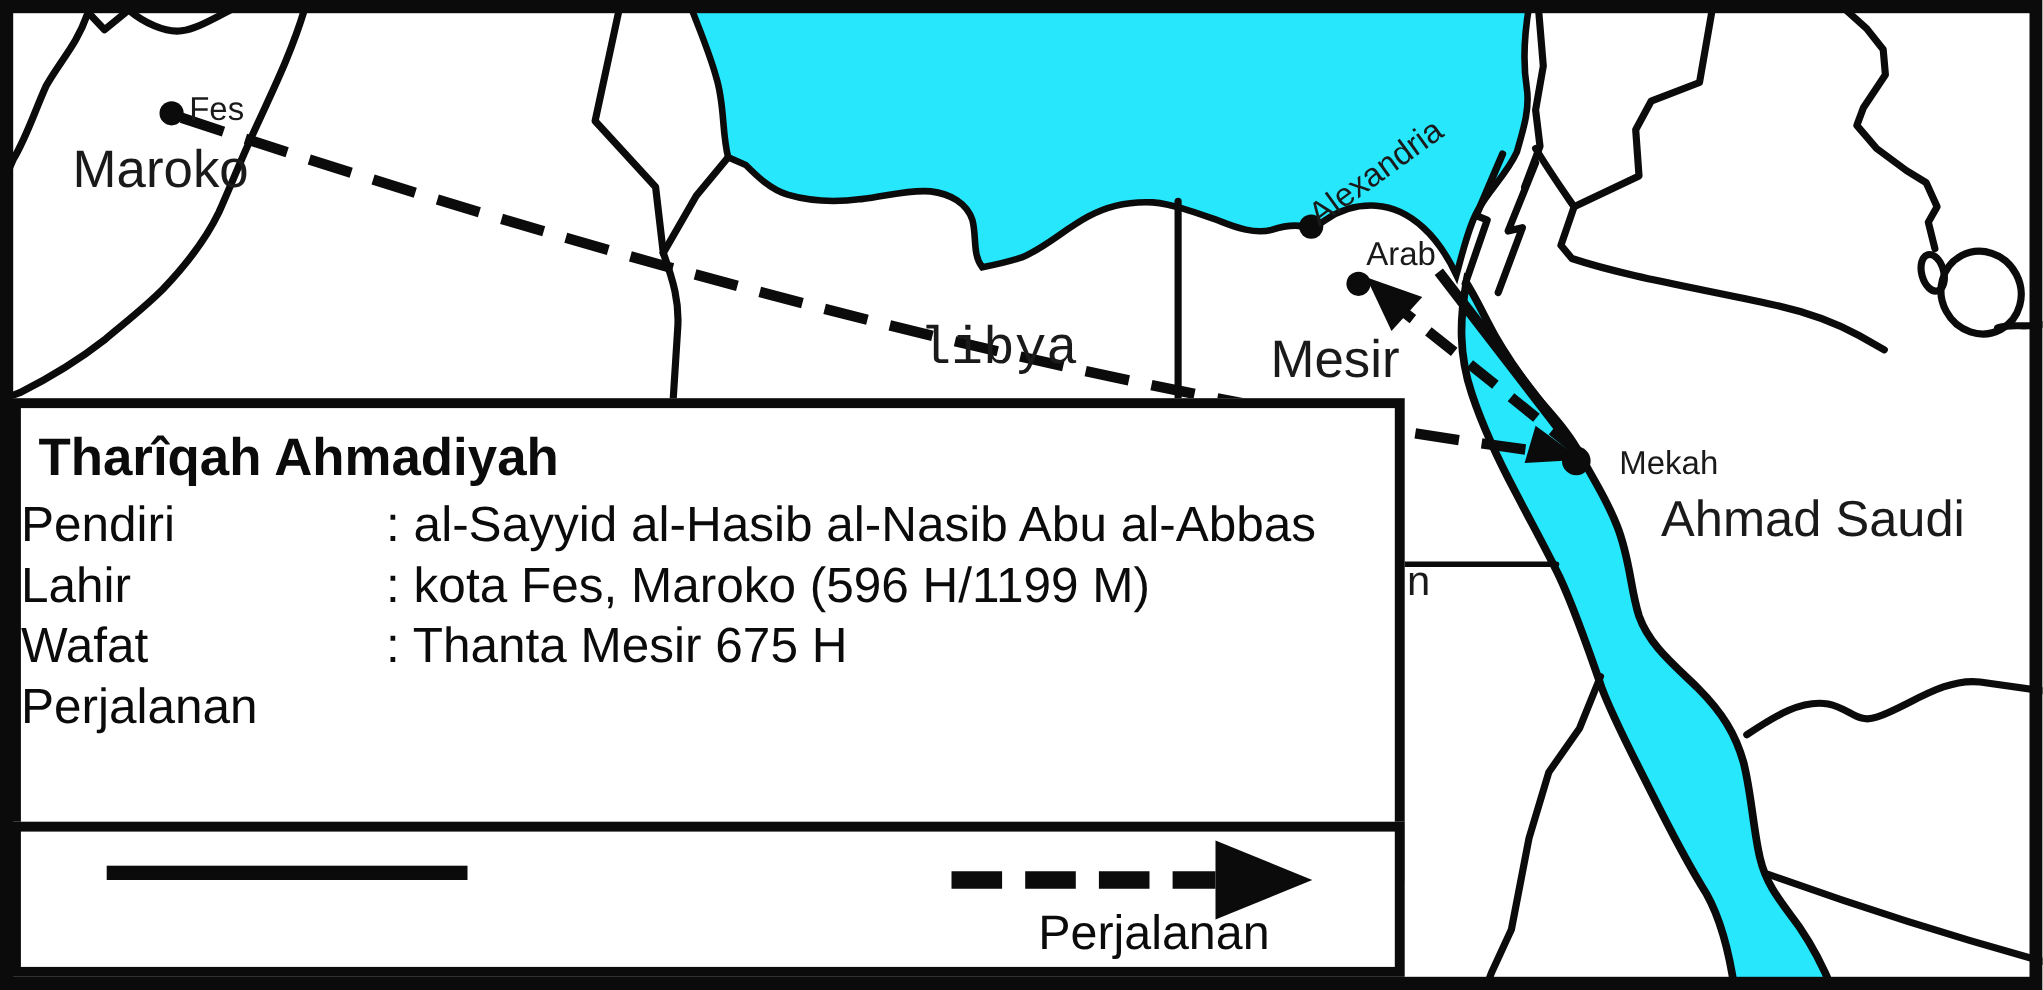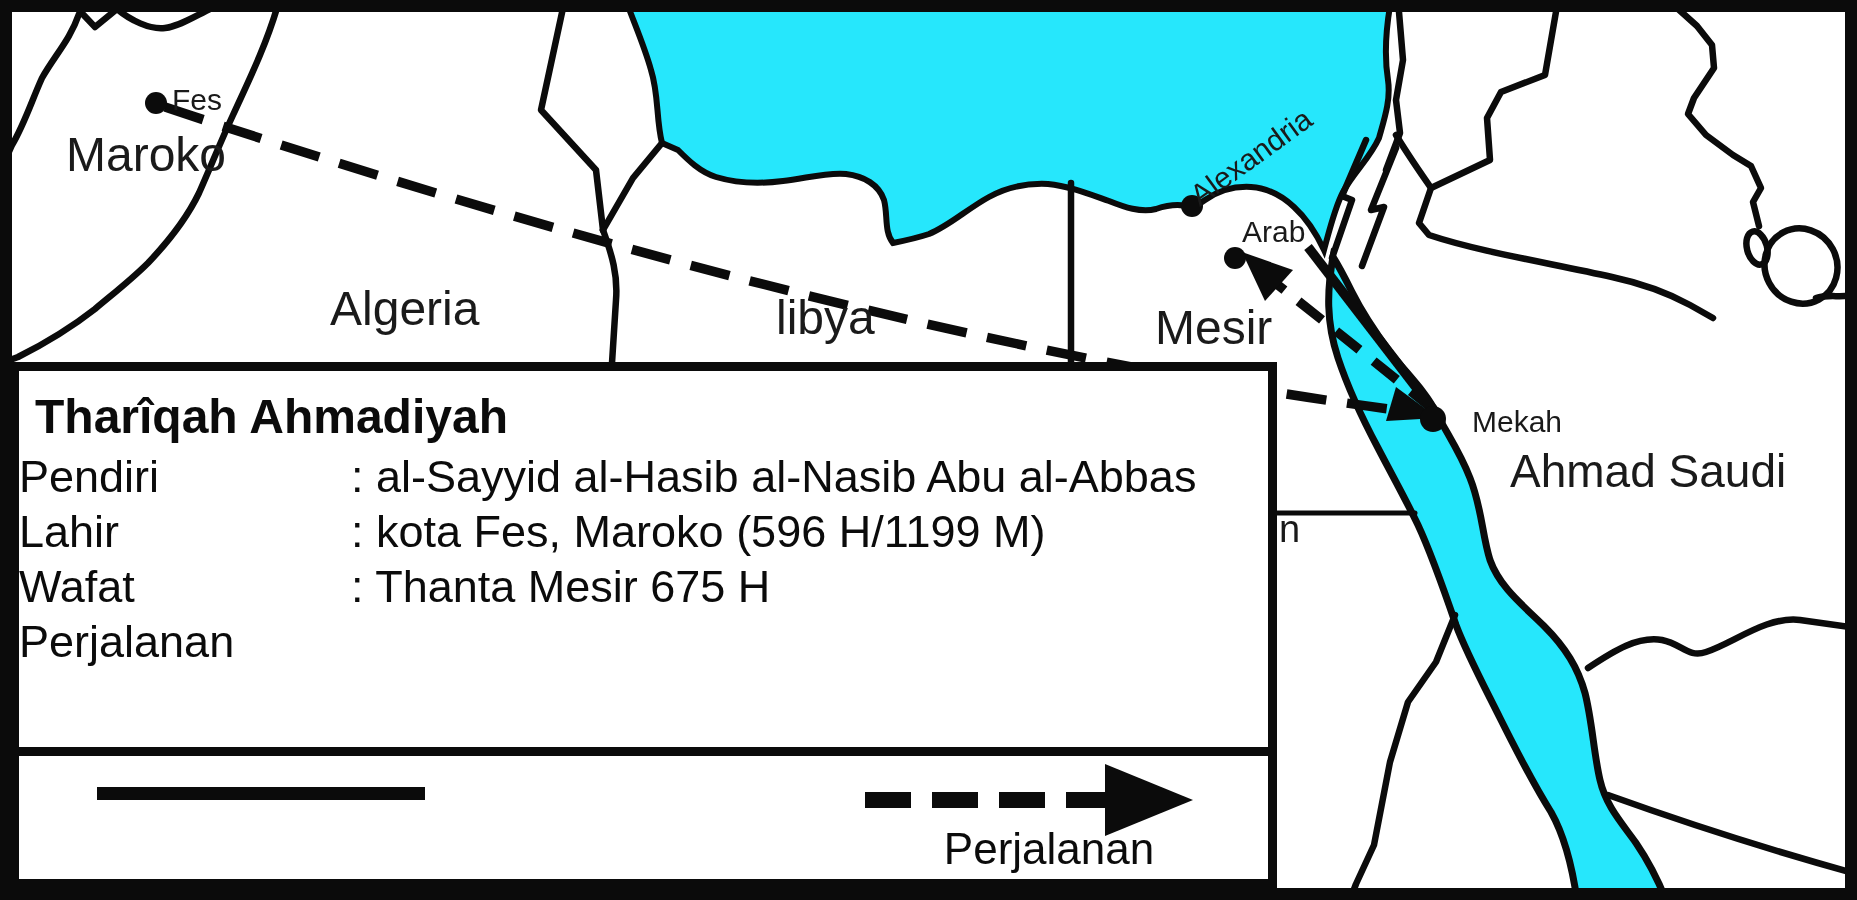--- a/index.html
+++ b/index.html
@@ -5,21 +5,21 @@
   html,body{margin:0;padding:0;background:#ffffff;}
   #stage{position:relative;width:1857px;height:900px;background:#ffffff;overflow:hidden;
          font-family:"Liberation Sans",sans-serif;color:#0b0b0b;}
   #map-svg{position:absolute;left:0;top:0;z-index:1;}
   .map-label{position:absolute;z-index:3;white-space:nowrap;color:#1a1a1a;line-height:1.05;}
   .country{font-size:48px;}
   .city{font-size:30px;}
   #label-maroko{left:66px;top:130px;font-size:48px;}
   #label-fes{left:172px;top:84px;}
   #label-algeria{left:330px;top:284px;}
-  #label-libya{left:776px;top:293px;}
+  #label-libya{left:836px;top:293px;font-family:Liberation Mono, monospace;}
   #label-mesir{left:1155px;top:303px;}
   #label-alexandria{left:1203px;top:180px;transform:rotate(-36deg);transform-origin:0 100%;}
   #label-tanta{left:1242px;top:216px;}
   #label-mekah{left:1472px;top:406px;}
   #label-arab-saudi{left:1510px;top:447px;font-size:46px;}
   #label-sudan-fragment{left:1279px;top:510px;font-size:38px;}
 
   
   #info-box{position:absolute;left:10px;top:362px;width:1267px;height:439px;
             background:#ffffff;border:9px solid #0b0b0b;box-sizing:border-box;z-index:2;}
@@ -108,21 +108,20 @@
     <g fill="#0b0b0b">
       <circle cx="156" cy="103" r="11"></circle>
       <circle cx="1192" cy="206" r="11"></circle>
       <circle cx="1235" cy="258" r="11"></circle>
       <circle cx="1433" cy="419" r="13"></circle>
     </g>
   </svg>
 
   <div class="map-label country" id="label-maroko">Maroko</div>
   <div class="map-label city" id="label-fes">Fes</div>
-  <div class="map-label country" id="label-algeria">Algeria</div>
   <div class="map-label country" id="label-libya">libya</div>
   <div class="map-label country" id="label-mesir">Mesir</div>
   <div class="map-label city" id="label-alexandria">Alexandria</div>
   <div class="map-label city" id="label-tanta">Arab</div>
   <div class="map-label city" id="label-mekah">Mekah</div>
   <div class="map-label country" id="label-arab-saudi">Ahmad Saudi</div>
   <div class="map-label" id="label-sudan-fragment">n</div>
 
   <div id="info-box">
     <div id="info-title">Tharîqah Ahmadiyah</div>

